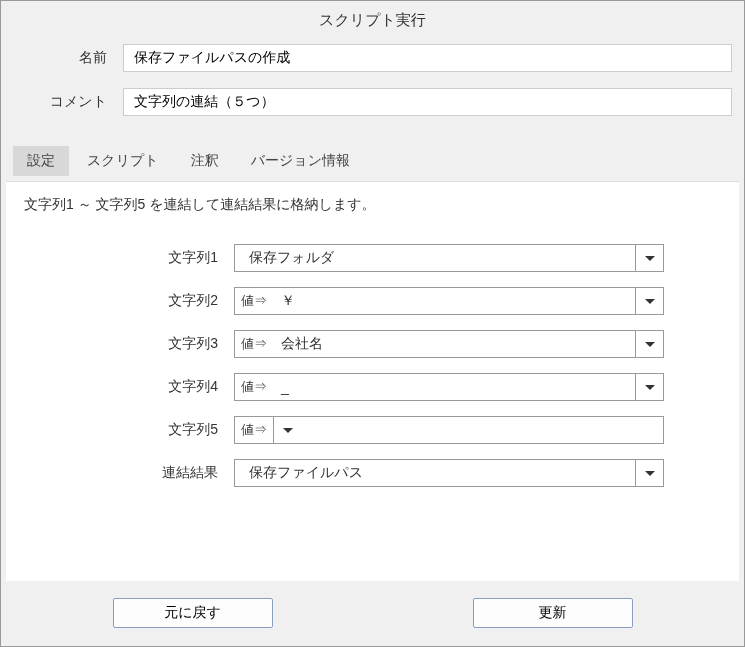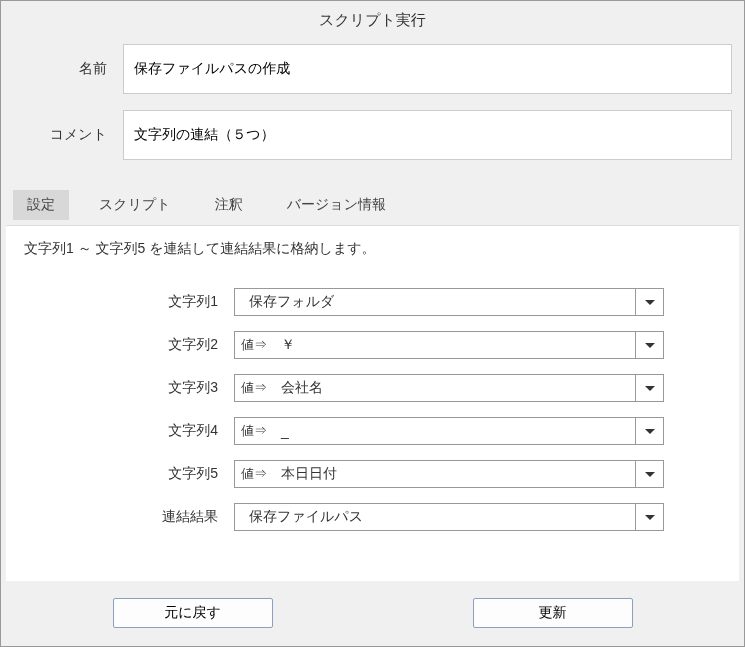--- a/index.html
+++ b/index.html
@@ -33,31 +33,31 @@
       margin-bottom: 16px;
     }
     .header-label {
       width: 110px;
       text-align: right;
       padding-right: 16px;
       font-size: 14px;
     }
     .header-input {
       flex: 1;
-      height: 50px;
+      height: 28px;
       border: 1px solid #ccc;
       background: #fff;
       padding: 0 10px;
       font-size: 14px;
       font-family: inherit;
     }
     .tabs {
       display: flex;
       padding-left: 12px;
-      gap: 16px;
+      gap: 4px;
     }
     .tab {
       padding: 6px 14px;
       font-size: 14px;
       cursor: pointer;
       background: transparent;
       color: #444;
     }
     .tab.active {
       background: #d8d8d8;
@@ -204,21 +204,20 @@
         <span class="prefix">値⇒</span>
         <span class="value">_</span>
         <span class="arrow"></span>
       </div>
     </div>
 
     <div class="param-row">
       <div class="param-label">文字列5</div>
       <div class="combo">
         <span class="prefix">値⇒</span>
-        <span class="value">本日日付</span>
         <span class="arrow"></span>
       </div>
     </div>
 
     <div class="param-row">
       <div class="param-label">連結結果</div>
       <div class="combo no-prefix">
         <span class="value">保存ファイルパス</span>
         <span class="arrow"></span>
       </div>

